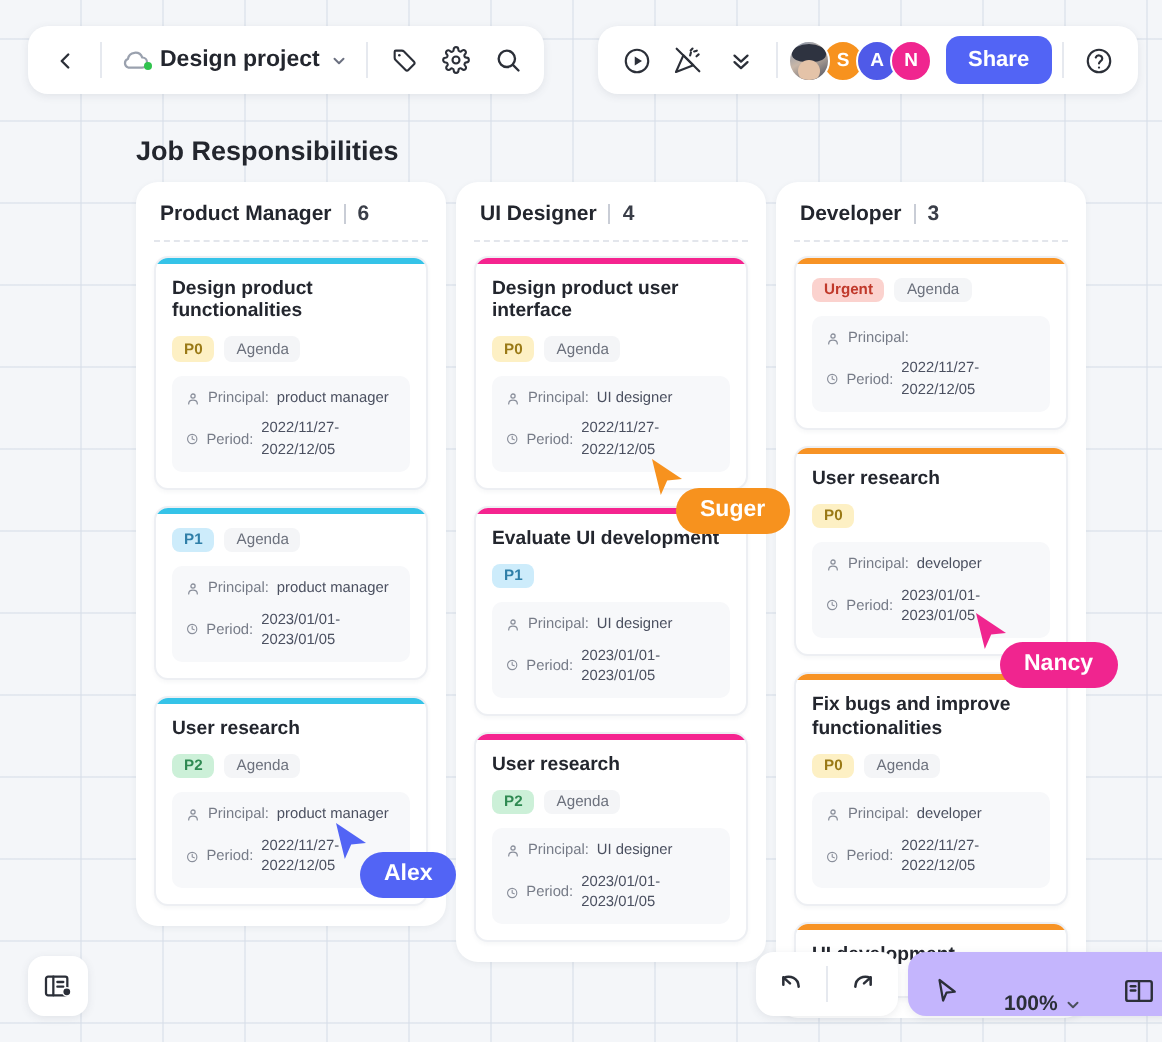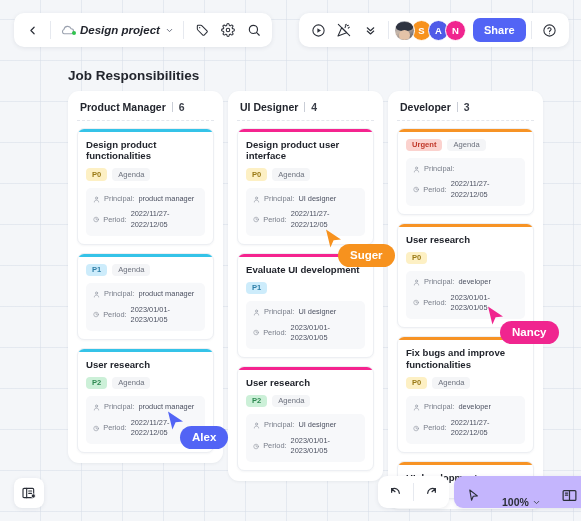--- a/index.html
+++ b/index.html
@@ -35,21 +35,21 @@
   }
   .tb-btn {
     width: 26px; height: 26px; display: flex;
     align-items: center; justify-content: center;
     border-radius: 6px; color: #2b2f38; cursor: pointer;
   }
   .tb-sep { width: 1px; height: 18px; background: #e6e9ef; margin: 0 5px; }
   .proj-name {
     display: flex; align-items: center; gap: 5px;
     font-size: 11.5px; font-weight: bold; color: #23262e;
-    padding: 0 4px; cursor: pointer; white-space: nowrap; font-style: italic;
+    padding: 0 4px; cursor: pointer; white-space: nowrap;
   }
   .cloud-wrap { position: relative; width: 15px; height: 12px; }
   .green-dot {
     position: absolute; right: -1px; bottom: 1px;
     width: 4px; height: 4px; border-radius: 50%; background: #31c34e;
   }
   .avatars { display: flex; align-items: center; }
   .av {
     width: 21px; height: 21px; border-radius: 50%;
     margin-left: -4px; border: 1.5px solid #fff;

